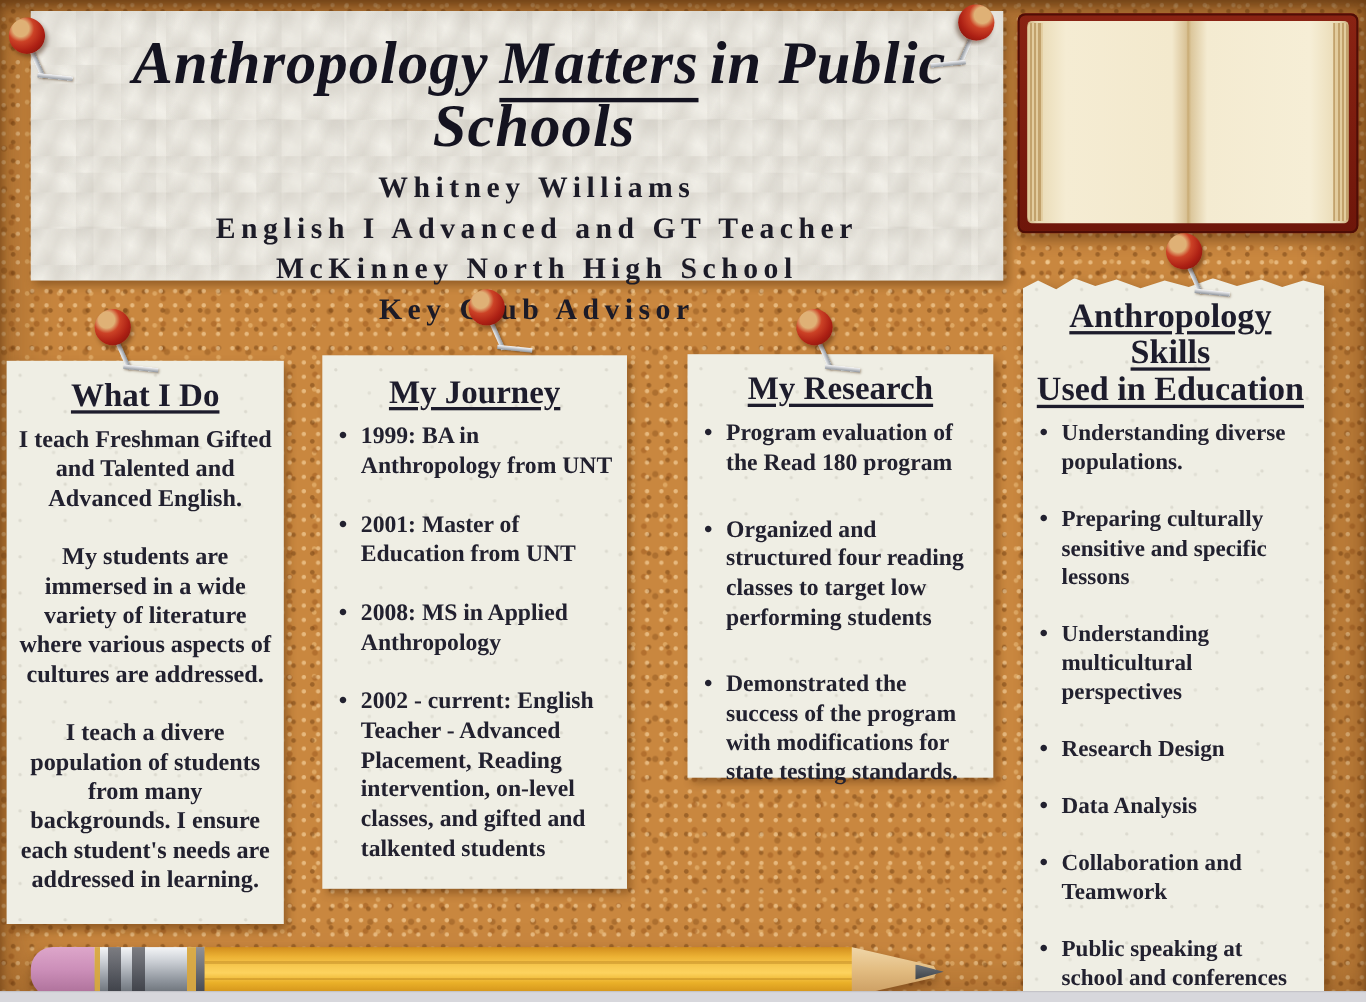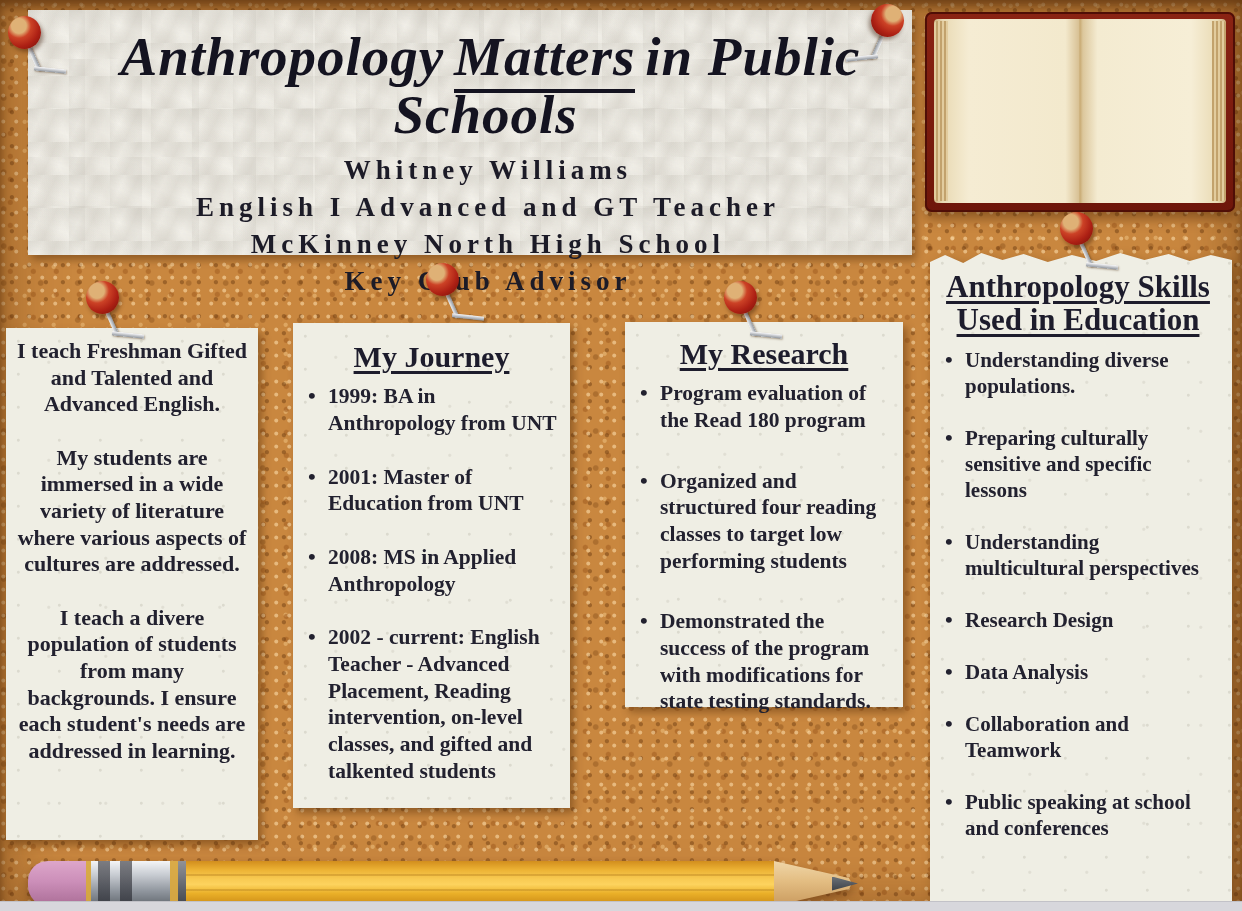--- a/index.html
+++ b/index.html
@@ -52,21 +52,21 @@
 
   
   .card h2{
     margin:6px 0 10px 0; text-align:center; font-size:30px; line-height:1.08;
     color:#1d1c2c; font-weight:700;
   }
   .card h2 .hl{ text-decoration:underline; text-decoration-thickness:2.5px; text-underline-offset:4px; }
   .card1{ left:6px;   top:328px; width:252px; height:512px; padding:10px 8px; box-sizing:border-box;}
   .card2{ left:293px; top:323px; width:277px; height:485px; padding:12px 10px; box-sizing:border-box;}
   .card3{ left:625px; top:322px; width:278px; height:385px; padding:10px 10px; box-sizing:border-box;}
-  .card4{ left:930px; top:250px; width:302px; height:651px; padding:14px 16px 10px 10px; box-sizing:border-box;
+  .card4{ left:930px; top:250px; width:274px; height:651px; padding:14px 16px 10px 10px; box-sizing:border-box;
           clip-path: polygon(0 12px, 5% 5px, 11% 13px, 17% 3px, 24% 10px, 31% 4px, 39% 12px, 47% 5px, 55% 11px, 63% 3px, 71% 10px, 79% 4px, 86% 11px, 93% 5px, 100% 10px, 100% 100%, 0 100%);
   }
   .card4-wrap{ position:absolute; left:0; top:0; width:0; height:0; filter: drop-shadow(4px 5px 6px rgba(78,39,7,.45)); }
   .card4-wrap .paper{ box-shadow:none; }
 
   .para-list p{
     text-align:center; font-size:22px; line-height:1.21; font-weight:700; margin:0 0 27px 0;
   }
   ul.bullets{ list-style:none; margin:8px 0 0 0; padding:0; }
   ul.bullets li{
@@ -200,20 +200,21 @@
     <span class="needle b"></span>
     <span class="ball"></span>
   </div>
   <div class="pin" style="left:1060px; top:212px;">
     <span class="needle a"></span>
     <span class="needle b"></span>
     <span class="ball"></span>
   </div>
 
   <div class="paper card card1">
+    <h2><span class="hl">What I Do</span></h2>
     <div class="para-list">
         <p>I teach Freshman Gifted and Talented and Advanced English.</p>
         <p>My students are immersed in a wide variety of literature where various aspects of cultures are addressed.</p>
         <p>I teach a divere population of students from many backgrounds. I ensure each student's needs are addressed in learning.</p>
       </div>
   </div>
 
   <div class="paper card card2">
     <h2><span class="hl">My Journey</span></h2>
     <ul class="bullets">

